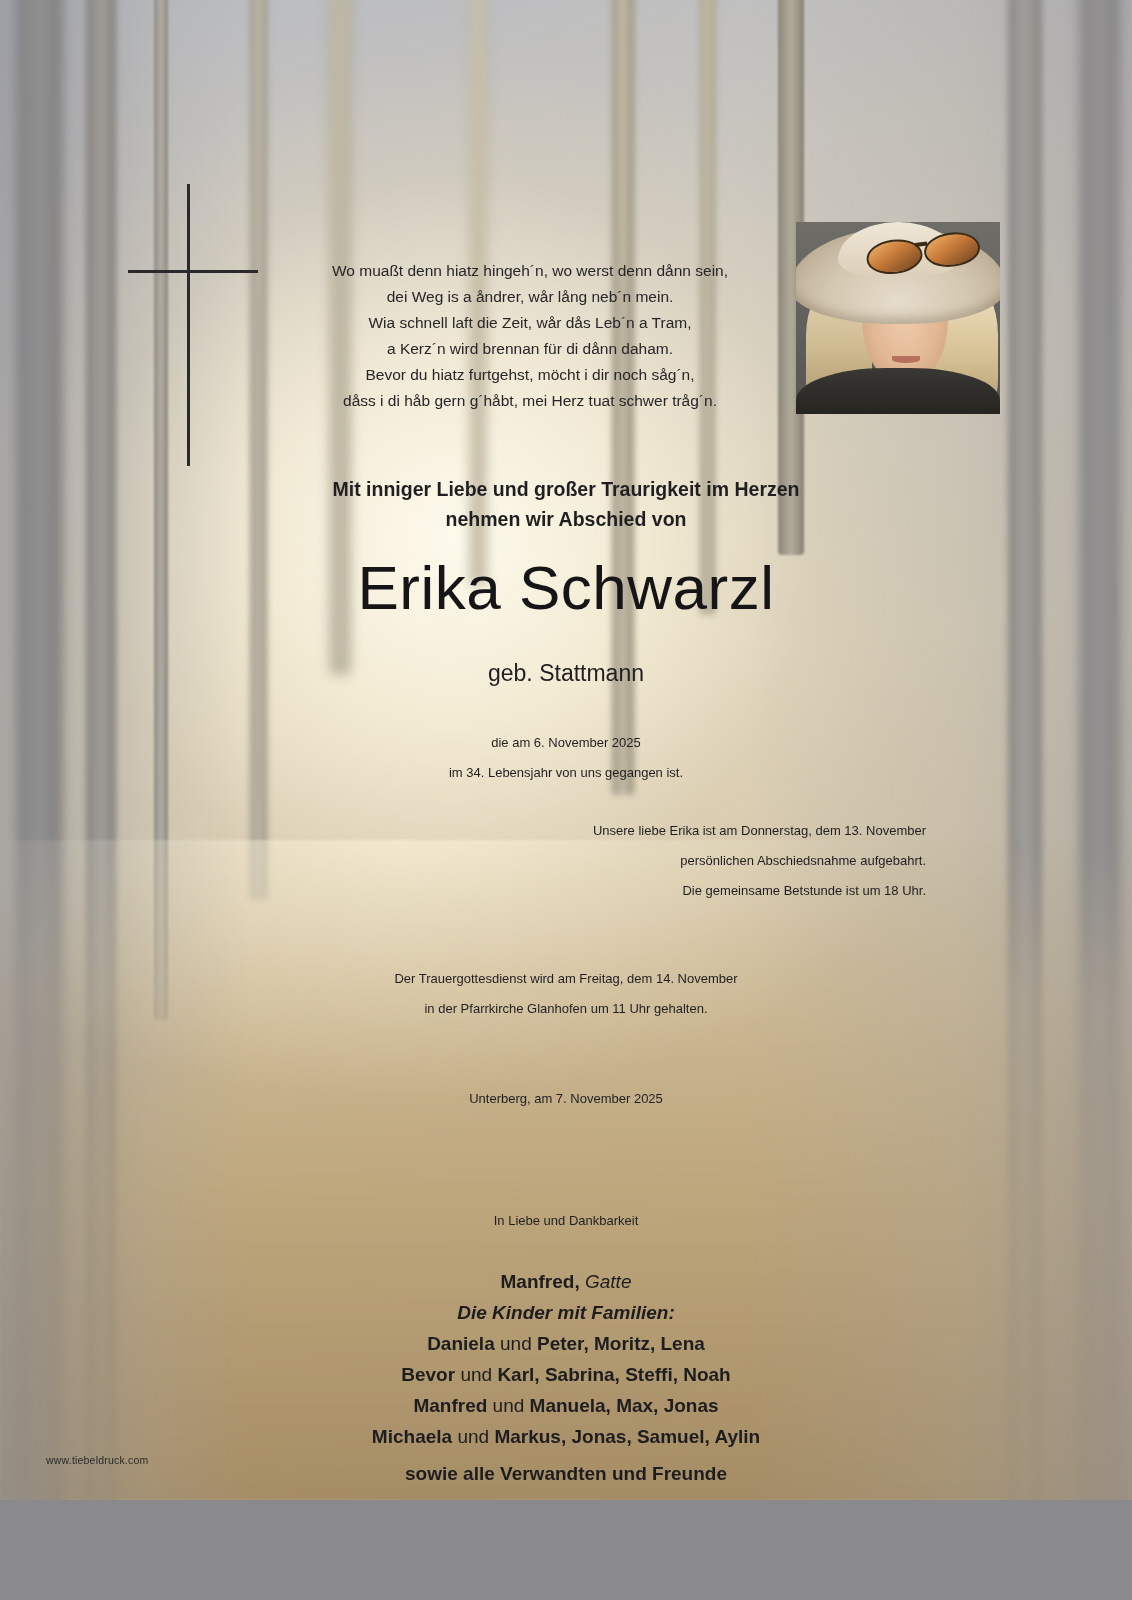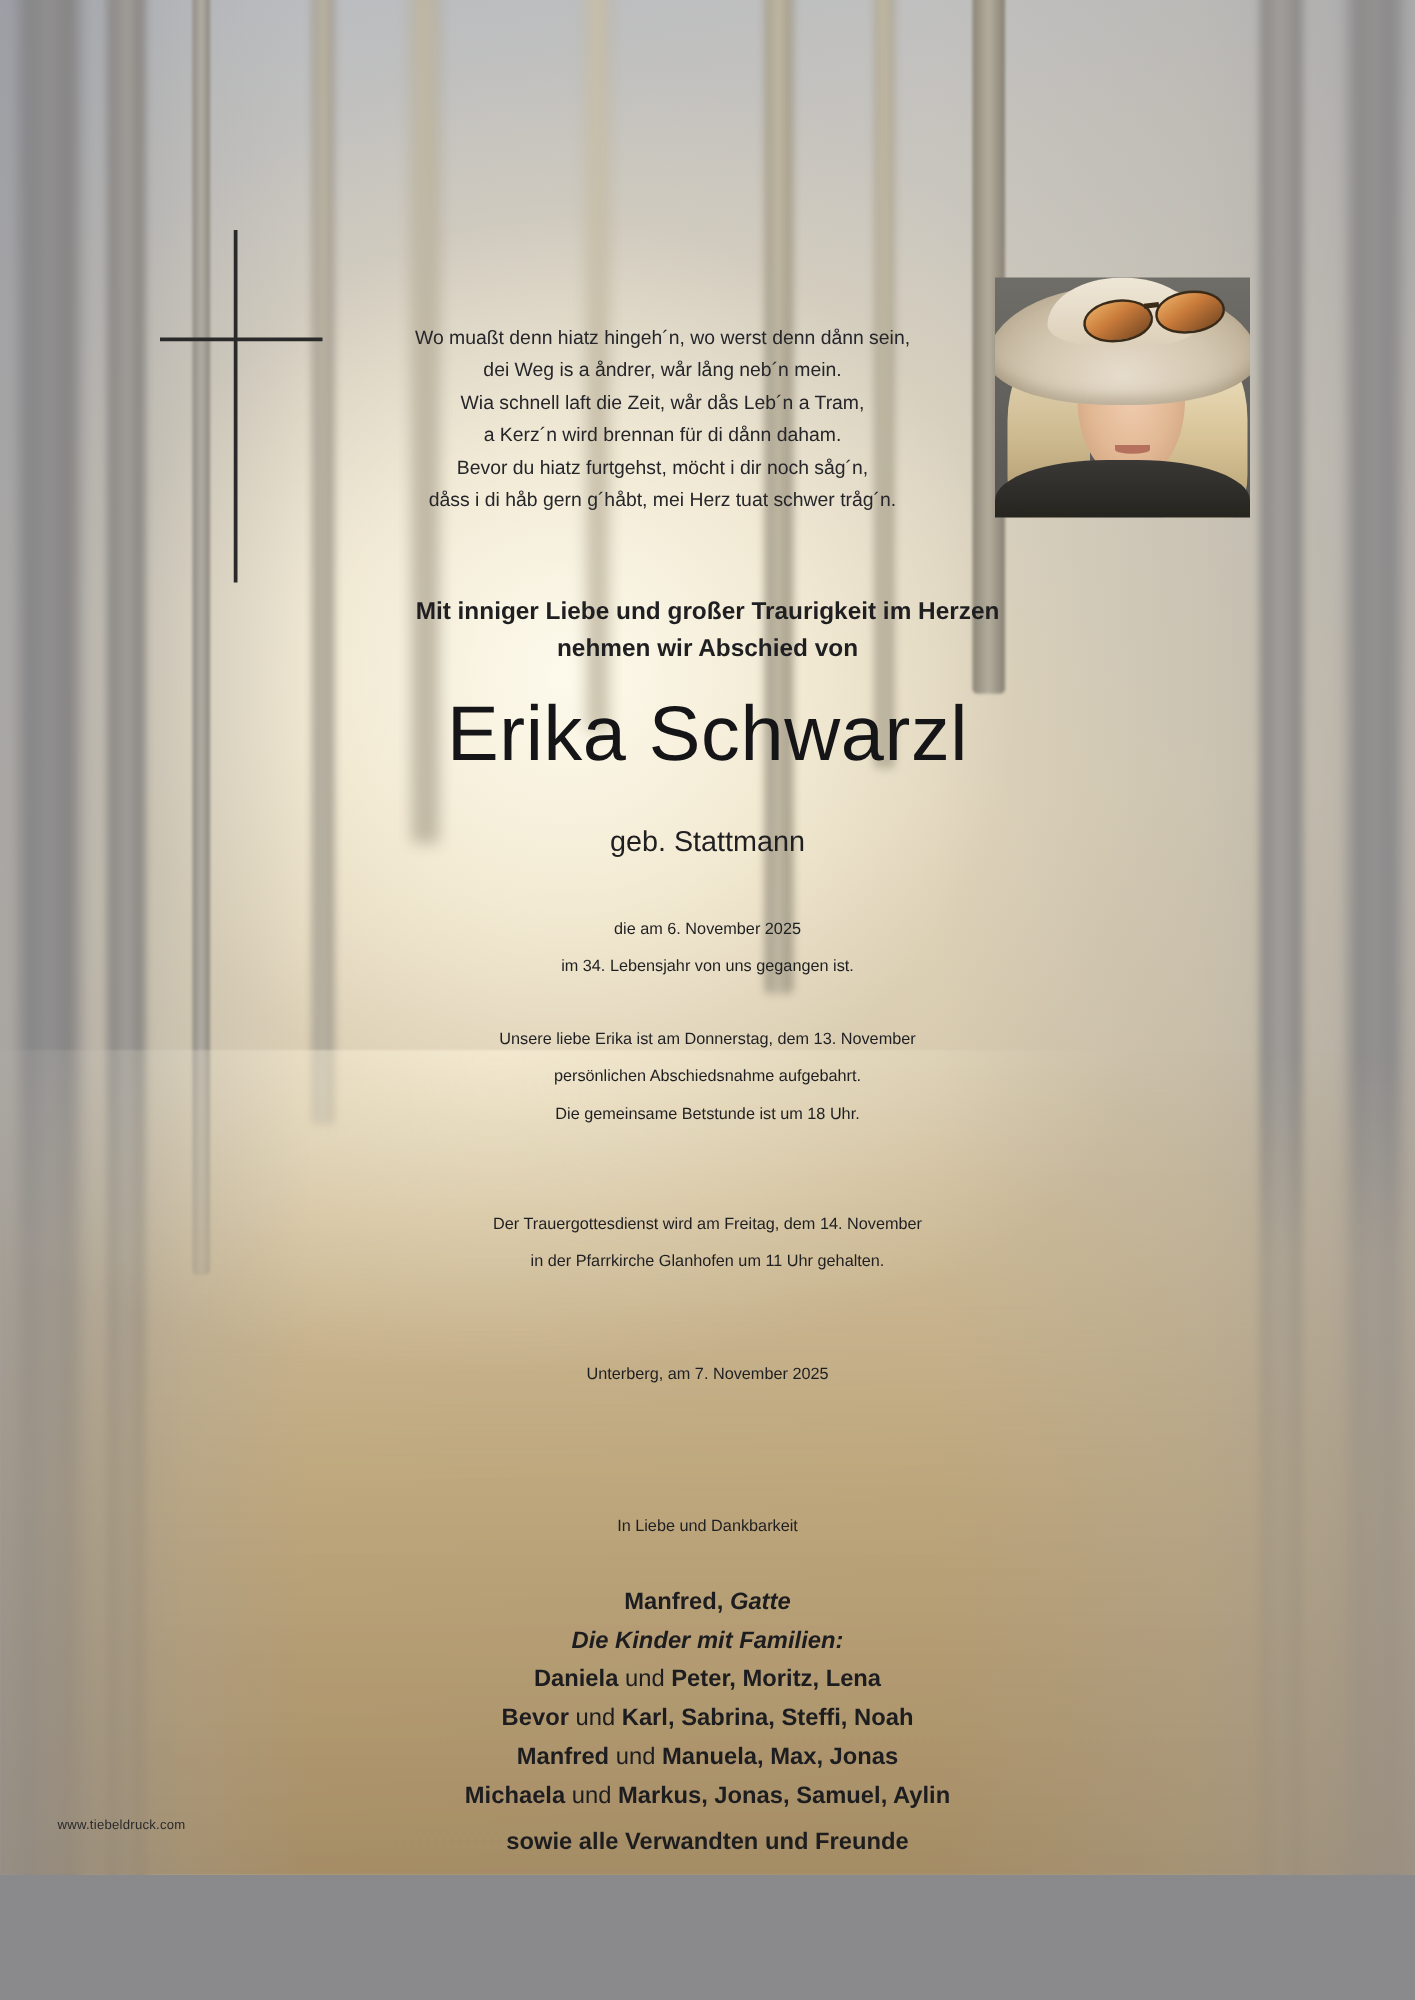--- a/index.html
+++ b/index.html
@@ -219,38 +219,38 @@
     color: #1f1f22;
   }
   .block {
     position: absolute;
     text-align: center;
     font-size: 13px;
     line-height: 30px;
     color: #1f1f22;
   }
   .b-death { left: 236px; top: 728px; width: 660px; }
-  .b-laying { left: 206px; top: 816px; width: 720px; }
+  .b-laying { left: 206px; top: 816px; width: 720px; text-align: right; }
   .b-service { left: 206px; top: 964px; width: 720px; }
   .b-place { left: 236px; top: 1084px; width: 660px; }
   .b-thanks { left: 236px; top: 1206px; width: 660px; }
 
   .family {
     position: absolute;
     left: 206px;
     top: 1266px;
     width: 720px;
     text-align: center;
     font-size: 19px;
     line-height: 31px;
     color: #1d1d20;
   }
   .family .line { white-space: nowrap; }
   .family b { font-weight: bold; }
-  .family i { font-style: italic; font-weight: bold; }
+  .family i { font-style: italic; font-weight: normal; }
   .family .kids-label { font-style: italic; font-weight: bold; }
   .family .sep { height: 6px; }
 
   .footer {
     position: absolute;
     left: 46px;
     bottom: 34px;
     font-size: 10.5px;
     color: #2a2a2a;
     letter-spacing: 0.2px;

